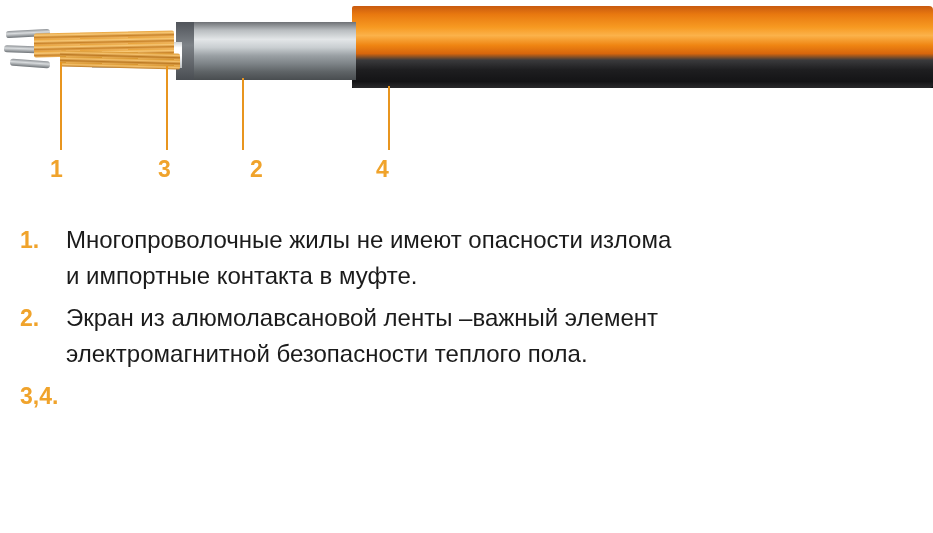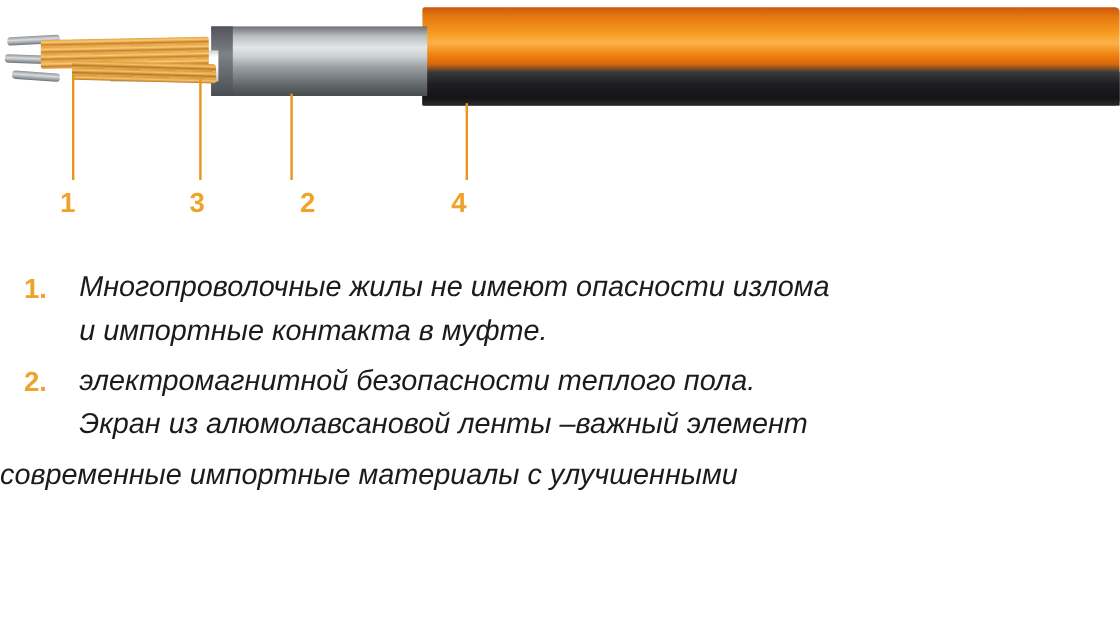--- a/index.html
+++ b/index.html
@@ -183,21 +183,21 @@
     font-weight: 700;
     line-height: 36px;
   }
   .note-text {
     flex: 1 1 auto;
     color: #1b1b1b;
     font-size: 24px;
     line-height: 36px;
     padding-right: 24px;
   }
-  .note-text div { white-space: nowrap; font-style: italic; }
+  .note-text div { white-space: nowrap; }
 </style>
 </head>
 <body>
 
 <div id="diagram">
 
   <div class="cable-wrap">
     <div class="wire-end a"></div>
     <div class="wire-end b"></div>
     <div class="wire-end c"></div>
@@ -228,24 +228,24 @@
     <div class="note-marker">1.</div>
     <div class="note-text">
       <div>Многопроволочные жилы не имеют опасности излома</div>
       <div>и импортные контакта в муфте.</div>
     </div>
   </div>
 
   <div class="note-row">
     <div class="note-marker">2.</div>
     <div class="note-text">
+      <div>Экран из алюмолавсановой ленты –важный элемент</div>
       <div>электромагнитной безопасности теплого пола.</div>
-      <div>Экран из алюмолавсановой ленты –важный элемент</div>
     </div>
   </div>
 
   <div class="note-row">
+    <div class="note-marker">3,4.</div>
     <div class="note-text">
-      <div>современные импортные материалы с улучшенными</div>
     </div>
   </div>
 
 </div>
 
 </body></html>

